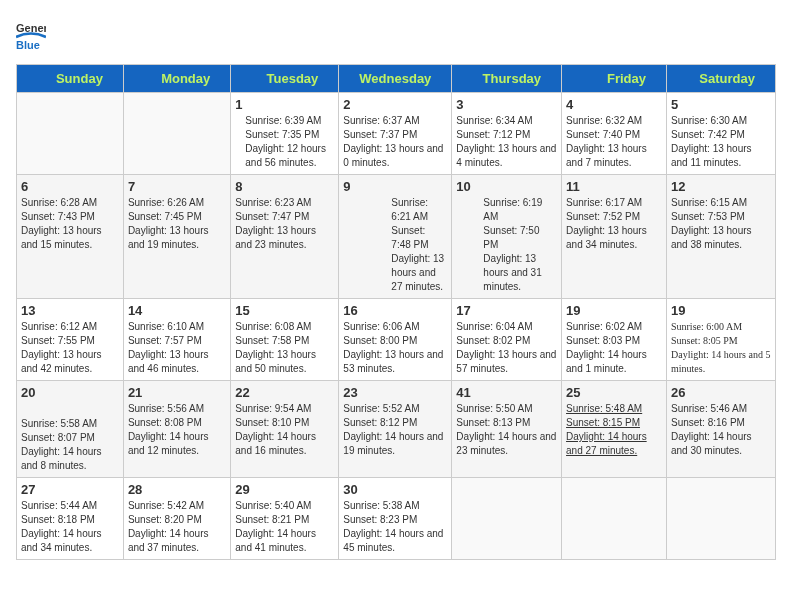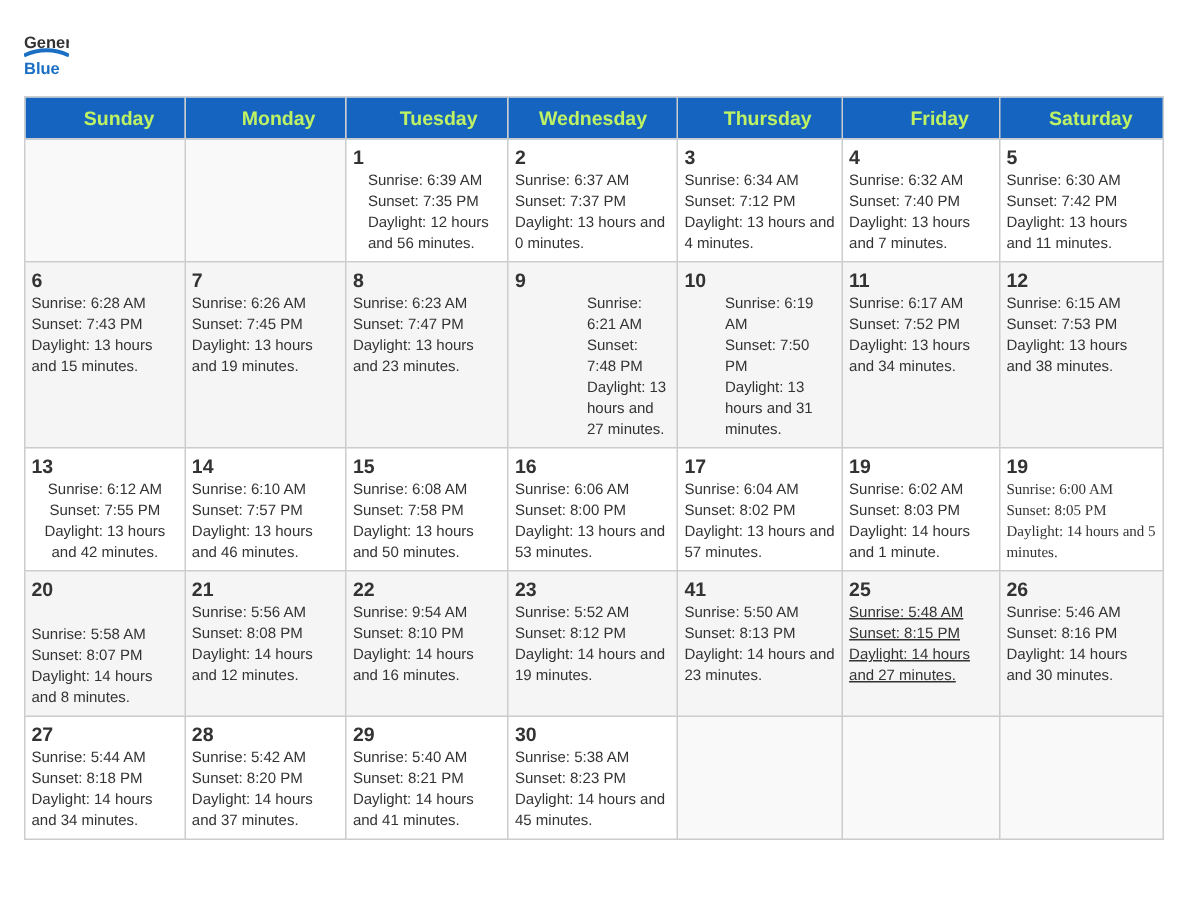--- a/index.html
+++ b/index.html
@@ -183,21 +183,21 @@
         <td>
           <span class="day-number">12</span>
           <div class="day-info" style="white-space: pre-line;">Sunrise: 6:15 AM
 Sunset: 7:53 PM
 Daylight: 13 hours and 38 minutes.</div>
         </td>
       </tr>
       <tr>
         <td>
           <span class="day-number">13</span>
-          <div class="day-info" style="white-space: pre-line; text-align: center;">Sunrise: 6:12 AM
+          <div class="day-info" style="white-space: pre-line;">Sunrise: 6:12 AM
 Sunset: 7:55 PM
 Daylight: 13 hours and 42 minutes.</div>
         </td>
         <td>
           <span class="day-number">14</span>
           <div class="day-info" style="white-space: pre-line;">Sunrise: 6:10 AM
 Sunset: 7:57 PM
 Daylight: 13 hours and 46 minutes.</div>
         </td>
         <td>

